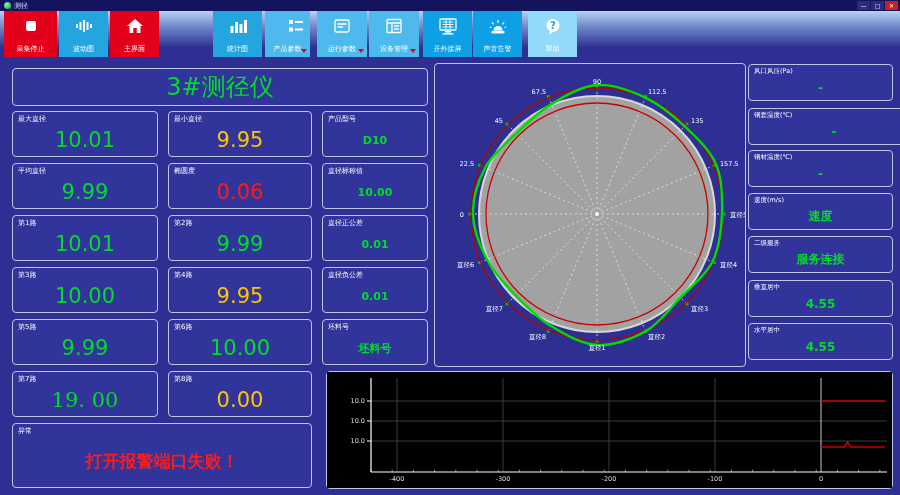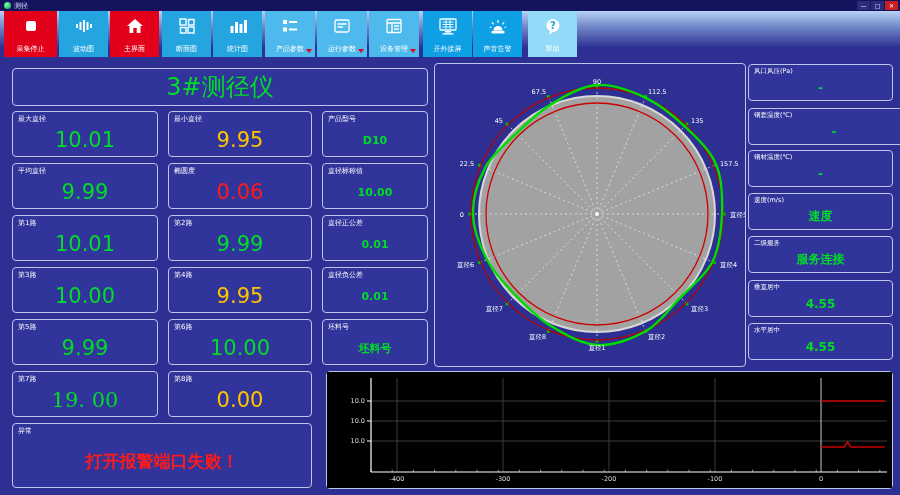--- a/index.html
+++ b/index.html
@@ -64,43 +64,32 @@
       </svg>
       <span class="tlabel">波动图</span>
     </div>
     <div class="tbtn" style="left: 110px; width: 49px; background: rgb(227, 0, 27);">
       <svg width="22" height="22" viewBox="0 0 22 22">
         <path d="M11 4 L19 11 H16.5 V18 H5.5 V11 H3 Z" fill="#fff"></path>
         <rect x="9.3" y="13" width="3.4" height="5" fill="#e3001b"></rect>
       </svg>
       <span class="tlabel">主界面</span>
     </div>
-    <div class="tbtn" style="left: 162px; width: 49px; background: rgb(37, 165, 224);">
-      <svg width="22" height="22" viewBox="0 0 22 22">
-        <g fill="none" stroke="#fff" stroke-width="1.4">
-          <rect x="4" y="4" width="6" height="6"></rect>
-          <rect x="12.5" y="4.5" width="5.5" height="5.5"></rect>
-          <rect x="4.5" y="12.5" width="5.5" height="5.5"></rect>
-          <rect x="12" y="12" width="6" height="6"></rect>
-        </g>
-      </svg>
-      <span class="tlabel">断面图</span>
-    </div>
     <div class="tbtn" style="left: 213px; width: 49px; background: rgb(37, 165, 224);">
       <svg width="22" height="22" viewBox="0 0 22 22">
         <g fill="#fff">
           <rect x="3.5" y="11" width="3" height="7"></rect>
           <rect x="8" y="7" width="3" height="11"></rect>
           <rect x="12.5" y="9" width="3" height="9"></rect>
           <rect x="17" y="5" width="3" height="13"></rect>
         </g>
       </svg>
       <span class="tlabel">统计图</span>
     </div>
-    <div class="tbtn" style="left: 265px; width: 50px; background: rgb(77, 185, 236);">
+    <div class="tbtn" style="left: 265px; width: 28px; background: rgb(77, 185, 236); padding-left: 17px;">
       <svg width="22" height="22" viewBox="0 0 22 22">
         <g fill="#fff">
           <rect x="4" y="5" width="4" height="4"></rect>
           <rect x="10" y="6" width="8" height="2"></rect>
           <rect x="4" y="12.5" width="4" height="4"></rect>
           <rect x="10" y="13.5" width="8" height="2"></rect>
         </g>
       </svg>
       <span class="tlabel">产品参数</span>
       <span class="dd"></span>

